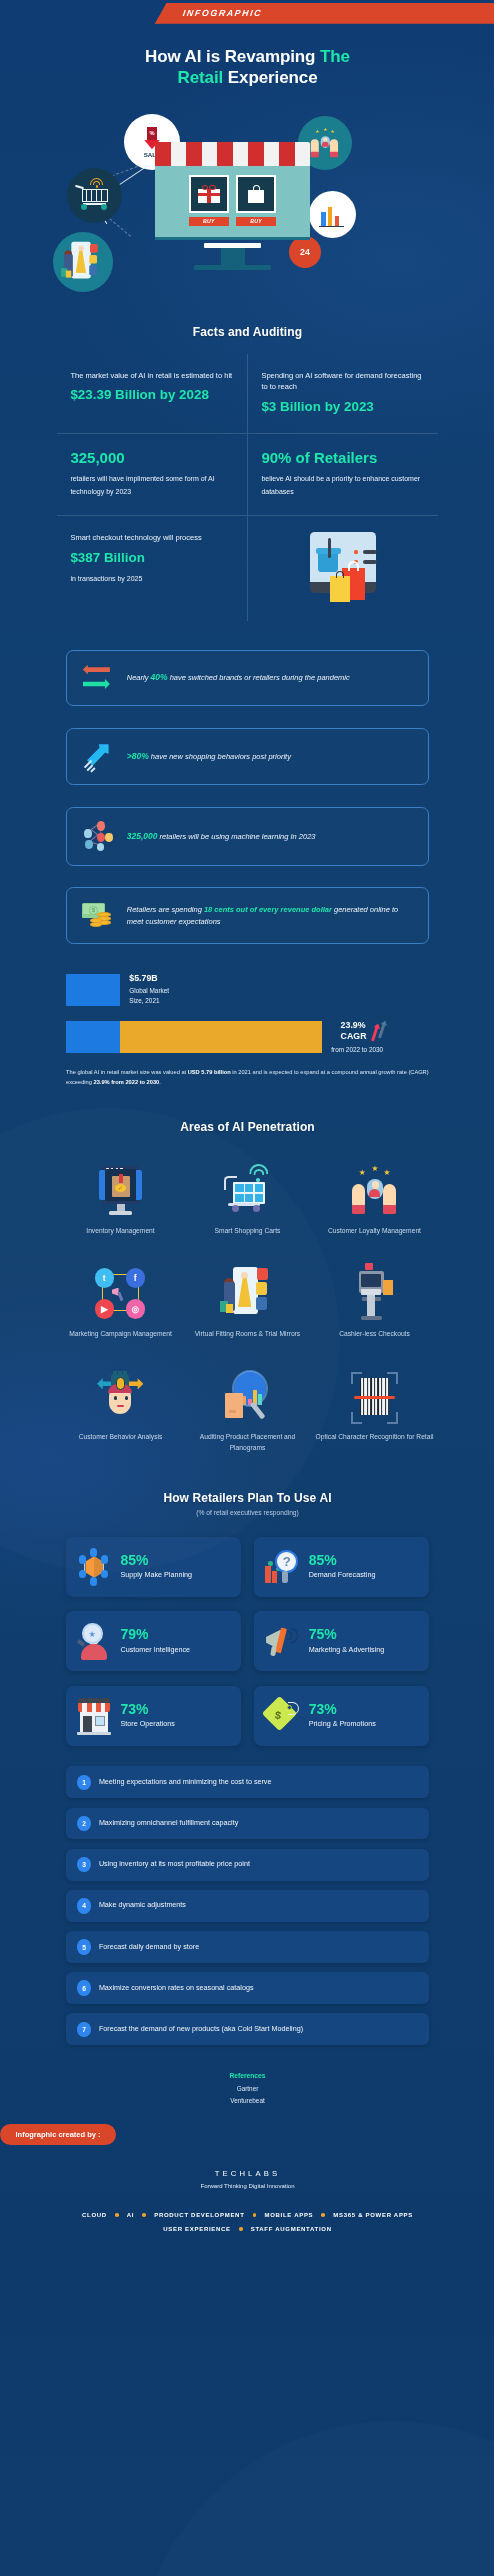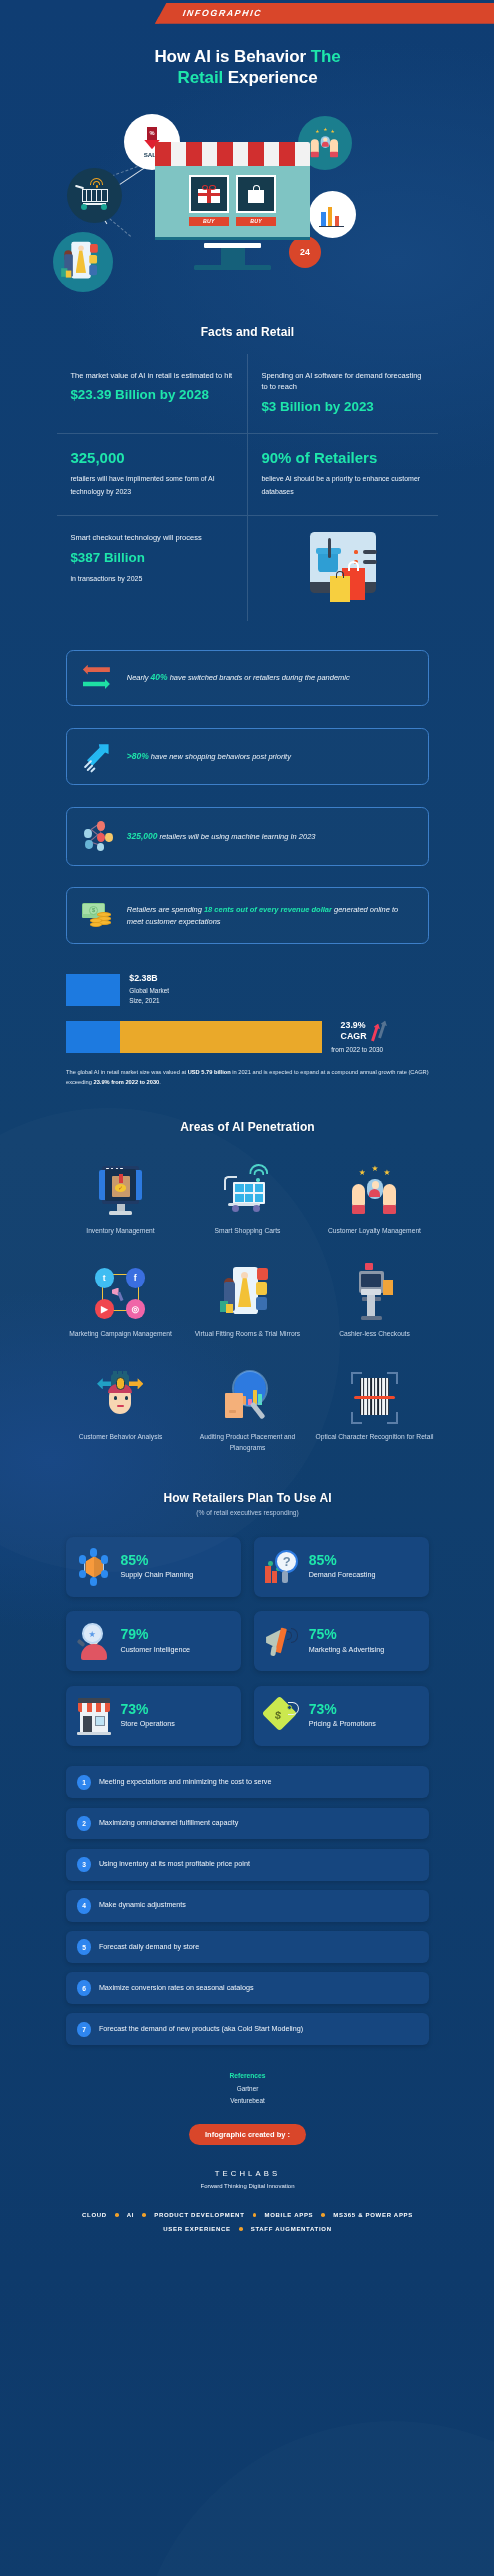--- a/index.html
+++ b/index.html
@@ -330,21 +330,21 @@
     flex:0 0 13.4px;width:13.4px;height:15.5px;border-radius:50%;background:#2f86ef;
     display:flex;align-items:center;justify-content:center;font-size:6.7px;font-weight:bold;color:#fff;
   }
   .btxt{font-size:7.2px;line-height:1.5;color:#f2f7fc;}
 
   
   .refs{margin-top:27px;text-align:center;}
   .refs h3{font-size:6.7px;font-weight:bold;color:#1ee6ab;}
   .refs p{font-size:6.4px;color:#dde8f4;margin-top:4.6px;line-height:1.7;}
 
-  .created{margin-top:17.5px;text-align:center;}
+  .created{margin-top:17.5px;}
   .created .pill{
     display:inline-block;background:#d9462a;color:#fff;border-radius:12.4px;
     padding:5.7px 15.5px;font-size:7.5px;font-weight:bold;
   }
   .brand{margin-top:24px;text-align:center;}
   .brandrow{display:flex;align-items:center;justify-content:center;gap:6.7px;}
   .logomark{width:27px;height:24px;position:relative;}
   .logomark .l1,.logomark .l2{position:absolute;width:12.4px;height:24px;border-radius:6.7px;}
   .logomark .l1{left:0;background:linear-gradient(180deg,#49d9c8,#2aa7e8);}
   .logomark .l2{left:13.4px;background:linear-gradient(180deg,#2fc0e8,#1a6fd4);}
@@ -365,21 +365,21 @@
 
   <div class="ribbon-wrap">
     <div class="ribbon">
       <div class="ribbon-notch"></div>
       <span>INFOGRAPHIC</span>
     </div>
   </div>
 
   <div class="hero">
     <h1 class="hero-title">
-      <span>How AI is Behavior</span>
+      <span>How AI is Revamping</span>
       <span class="accent">The</span><br>
       <span class="accent">Retail</span>
       <span>Experience</span>
     </h1>
 
     <div class="hero-art">
 
       <div class="dashline" style="left:77px;top:77px;width:72px;transform:rotate(-20deg);"></div>
       <div class="dashline" style="left:76px;top:118px;width:62px;transform:rotate(40deg);"></div>
       <div class="dashline" style="left:152px;top:62px;width:67px;transform:rotate(-12deg);"></div>
@@ -499,21 +499,21 @@
           </div>
         </div>
         <div class="monbar"></div>
         <div style="width:57px;height:4.1px;background:#fff;margin:3.1px auto 0;border-radius:1px;"></div>
         <div class="stand"></div>
         <div class="base"></div>
       </div>
     </div>
   </div>
 
-  <h2 class="sec">Facts and Retail</h2>
+  <h2 class="sec">Facts and Auditing</h2>
   <div class="facts">
     <div class="frow">
       <div class="fcell">
         <div class="f-lead">The market value of AI in retail is estimated to hit</div>
         <div class="f-big">$23.39 Billion by 2028</div>
       </div>
       <div class="fcell">
         <div class="f-lead">Spending on AI software for demand forecasting to to reach</div>
         <div class="f-big">$3 Billion by 2023</div>
       </div>
@@ -610,21 +610,21 @@
         </div>
       </div>
       <div class="txt"><span>Retailers are spending </span><b>18 cents out of every revenue dollar</b><span> generated online to meet customer expectations</span></div>
     </div>
   </div>
 
   <div class="chart">
     <div class="crow">
       <div class="cbar" style="width:54px;"></div>
       <div class="cleg">
-        <div class="v">$2.38B</div>
+        <div class="v">$5.79B</div>
         <div class="l">
           <span>Global Market</span><br>
           <span>Size, 2021</span>
         </div>
       </div>
     </div>
 
     <div class="crow">
       <div style="display:flex;">
         <div class="cbar" style="width:54px;"></div>
@@ -840,21 +840,21 @@
           <div class="nd" style="left:13px;top:0;"></div>
           <div class="nd" style="left:2.1px;top:7.2px;"></div>
           <div class="nd" style="left:24px;top:7.2px;"></div>
           <div class="nd" style="left:2.1px;top:21.6px;"></div>
           <div class="nd" style="left:24px;top:21.6px;"></div>
           <div class="nd" style="left:13px;top:29px;"></div>
         </div>
       </div>
       <div>
         <div class="pnum">85%</div>
-        <div class="plab">Supply Chain Planning</div>
+        <div class="plab">Supply Make Planning</div>
       </div>
     </div>
 
     <div class="pcard">
       <div class="pico">
         <div class="magq">
           <div class="b1"></div>
             <div class="b2"></div>
           <div class="dot" style="left:4.1px;top:12.4px;"></div>
           <div class="dot" style="left:12.4px;top:17.5px;"></div>

